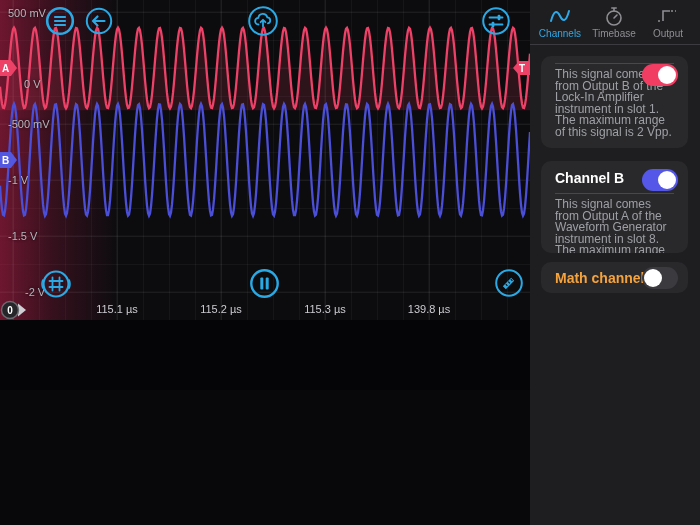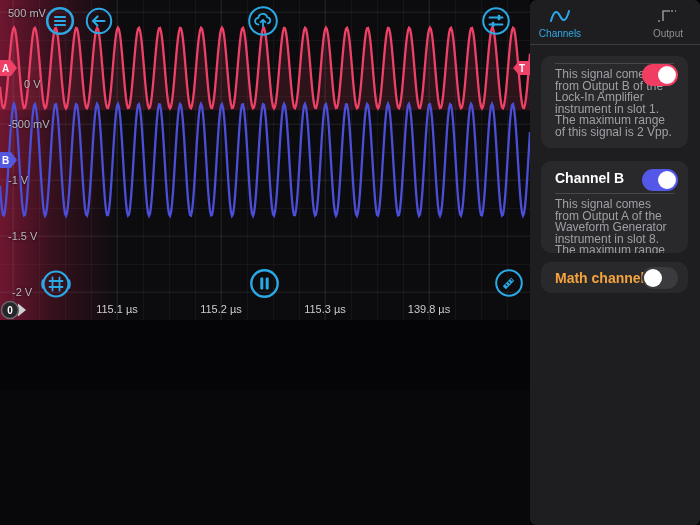--- a/index.html
+++ b/index.html
@@ -16,21 +16,21 @@
   #scope-svg{position:absolute;left:0;top:0;}
   .vlabel{position:absolute;font-size:11px;color:#b6b6bc;text-shadow:0 0 3px rgba(0,0,0,.8);}
   .tlabel{position:absolute;top:303px;width:70px;margin-left:-35px;text-align:center;font-size:11px;color:#cbcbd0;}
   .cbtn{position:absolute;cursor:pointer;}
   .cbtn svg{display:block;}
   
   .measurebar{position:absolute;left:0;top:320px;width:530px;height:70px;background:#050507;}
   
   .phase-panel{position:absolute;left:0;top:390px;width:530px;height:135px;background:#08080a;}
   
-  .sidebar{position:absolute;left:530px;top:0;width:170px;height:525px;background:#1e1e21;border-radius:6px;}
+  .sidebar{position:absolute;left:530px;top:0;width:170px;height:525px;background:#1e1e21;}
   .tab{position:absolute;top:6px;width:54px;text-align:center;cursor:pointer;}
   .tab svg{display:block;margin:0 auto;}
   .tab .tlbl{font-size:10px;margin-top:2px;}
   .tab.active .tlbl{color:#2fa9e8;}
   .tab.inactive .tlbl{color:#8e8e93;}
   .sdivider{position:absolute;left:0;top:44px;width:170px;height:1px;background:#3c3c40;}
   .chcard{position:absolute;left:11px;width:147px;background:#29292c;border-radius:10px;overflow:hidden;}
   .chtitle{font-size:14px;font-weight:bold;padding:9px 0 0 14px;}
   .chdiv{height:1px;background:#48484c;margin:7px 14px 0 14px;}
   .chdesc{font-size:12px;line-height:11.5px;color:#9fa0a5;padding:5px 14px 8px 14px;}
@@ -74,21 +74,21 @@
         <circle cx="10" cy="310" r="8.5" fill="#26262a" stroke="#6a6a70" stroke-width="1.5"></circle>
         <text x="10" y="313.7" fill="#fff" font-size="10" font-weight="bold" text-anchor="middle">0</text>
       </g>
     </svg>
 
     <div class="vlabel" style="left:8px;top:7px">500 mV</div>
     <div class="vlabel" style="left:24px;top:78px">0 V</div>
     <div class="vlabel" style="left:8px;top:118px">-500 mV</div>
     <div class="vlabel" style="left:8px;top:174px">-1 V</div>
     <div class="vlabel" style="left:8px;top:230px">-1.5 V</div>
-    <div class="vlabel" style="left:12px;top:286px">-2 V</div>
+    <div class="vlabel" style="left:25px;top:286px">-2 V</div>
 
     <div class="tlabel" style="left:117px">115.1 µs</div>
     <div class="tlabel" style="left:221px">115.2 µs</div>
     <div class="tlabel" style="left:325px">115.3 µs</div>
     <div class="tlabel" style="left:429px">139.8 µs</div>
 
     <div class="cbtn" style="left:45px;top:6px">
       <svg width="30" height="30">
           <circle cx="15" cy="15" r="12.8" fill="none" stroke="#2aa9e4" stroke-width="2.6"></circle>
         <g>
@@ -184,20 +184,27 @@
     
     
   </div>
 
   <div class="sidebar">
     <div class="tab active" style="left:3px">
       <svg width="24" height="20">
         <path d="M3 15C6 4 9 4 12 10s6 6 9-5" stroke="#2fa9e8" stroke-width="2" fill="none" stroke-linecap="round"></path>
         </svg>
       <div class="tlbl">Channels</div>
+    </div>
+    <div class="tab inactive" style="left:57px">
+      <svg width="24" height="20">
+        <circle cx="12" cy="12" r="7" stroke="#8e8e93" stroke-width="1.6" fill="none"></circle>
+        <path d="M12 5V2.5M9.8 2h4.4M12 12l3-3" stroke="#8e8e93" stroke-width="1.6" fill="none" stroke-linecap="round"></path>
+        </svg>
+      <div class="tlbl">Timebase</div>
     </div>
     <div class="tab inactive" style="left:111px">
       <svg width="24" height="20">
         <path d="M2 15h4" stroke="#8e8e93" stroke-width="1.6" stroke-dasharray="2 2"></path>
         <path d="M7 15V5h7" stroke="#8e8e93" stroke-width="1.6" fill="none"></path>
         <path d="M15 5h5" stroke="#8e8e93" stroke-width="1.6" stroke-dasharray="2 2"></path>
         </svg>
       <div class="tlbl">Output</div>
     </div>
     <div class="sdivider"></div>

